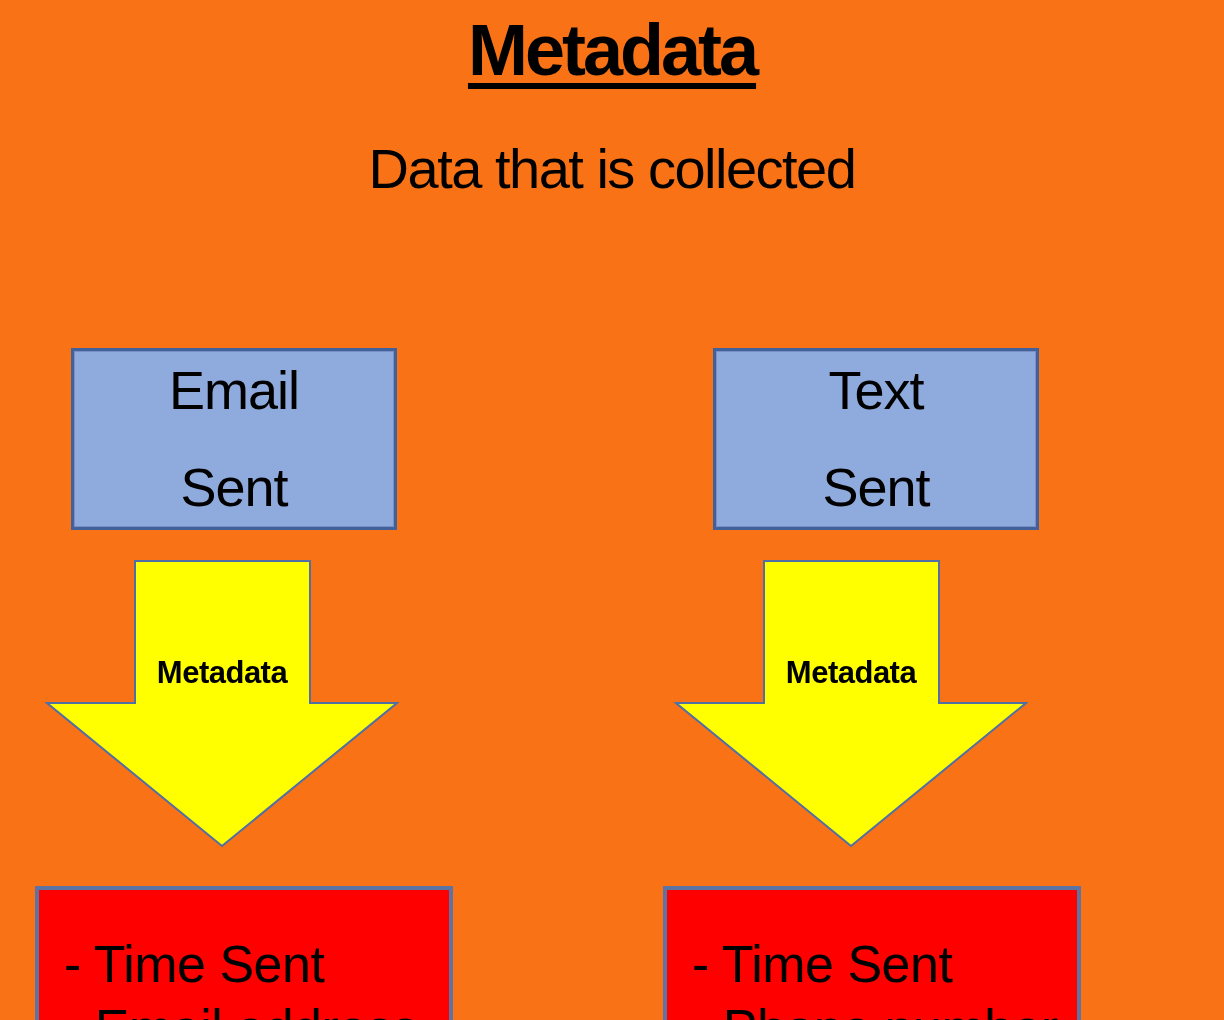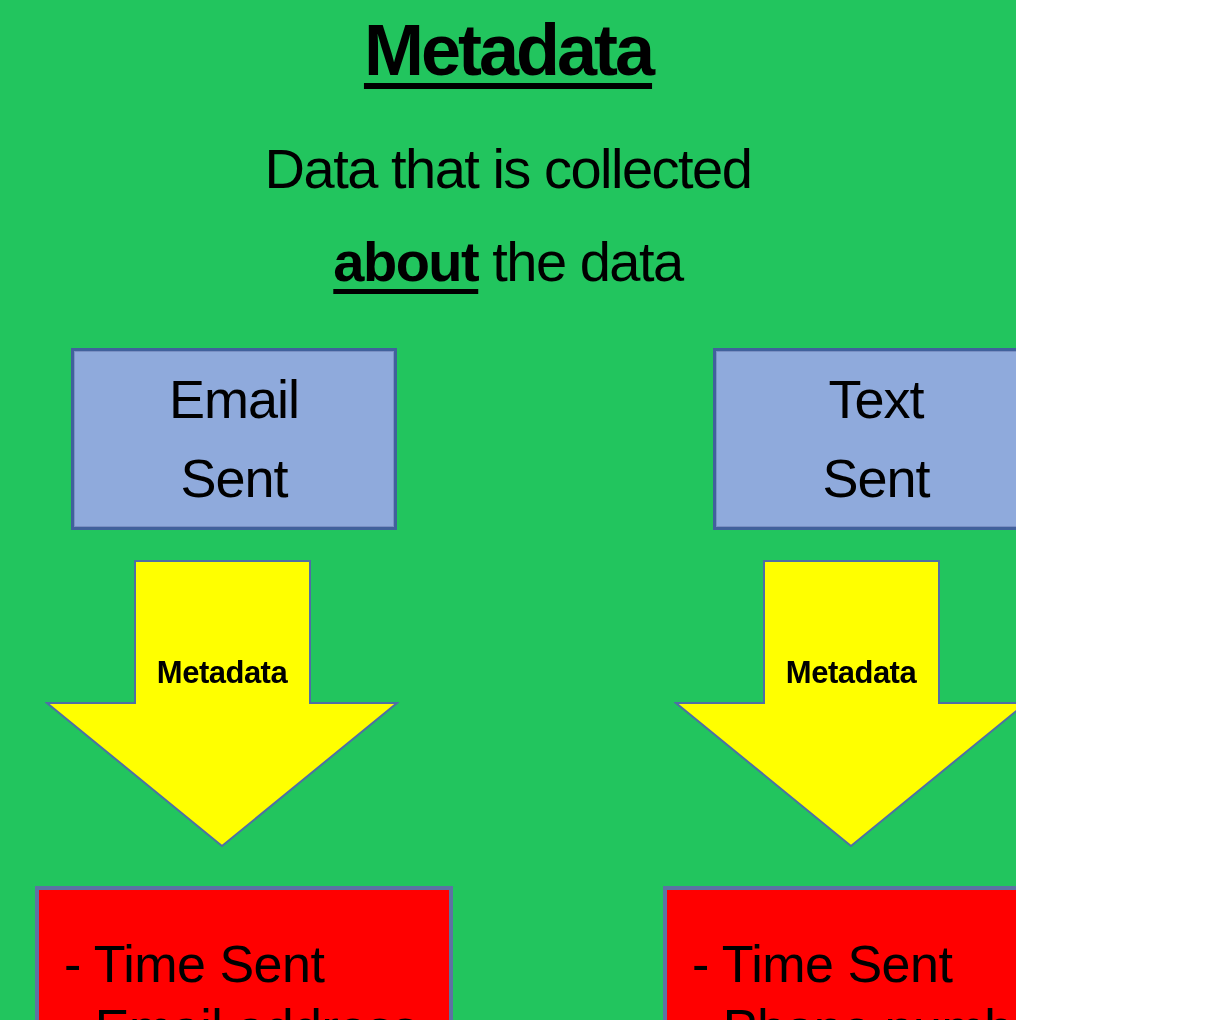--- a/index.html
+++ b/index.html
@@ -4,24 +4,24 @@
 <style>
   html, body {
     margin: 0;
     padding: 0;
     background: #ffffff;
     font-family: "Liberation Sans", sans-serif;
     color: #000000;
   }
   #slide {
     position: relative;
-    width: 1016px;
+    width: 1224px;
     height: 1020px;
     overflow: hidden;
-    background: #22c55e;
+    background: #f97316;
   }
 
   
   .title {
     position: absolute;
     top: 8px;
     left: 0;
     width: 100%;
     text-align: center;
     font-size: 72px;
@@ -57,21 +57,21 @@
     top: 348px;
     width: 326px;
     height: 182px;
     box-sizing: border-box;
     background: #8FAADC;
     border: 3px solid #41619C;
     box-shadow: inset 0 0 0 1px #7a90c4;
     display: flex;
     flex-direction: column;
     align-items: center;
-    justify-content: center;
+    justify-content: space-between;
     font-size: 54px;
     line-height: 79px;
     letter-spacing: -1px;
     text-align: center;
   }
   .source-box.left  { left: 71px; }
   .source-box.right { left: 701px; margin-left: 12px; }
 
   
   .arrow {
@@ -122,21 +122,20 @@
 <body>
 
 <div id="slide">
 
   <div class="title">
     <span class="underlined">Metadata</span>
   </div>
 
   <div class="subtitle">
     <div>Data that is collected</div>
-    <div><span class="emph">about</span><span> the data</span></div>
   </div>
 
   <div class="source-box left">
     <div>Email</div>
     <div>Sent</div>
   </div>
 
   <div class="source-box right">
     <div>Text</div>
     <div>Sent</div>

